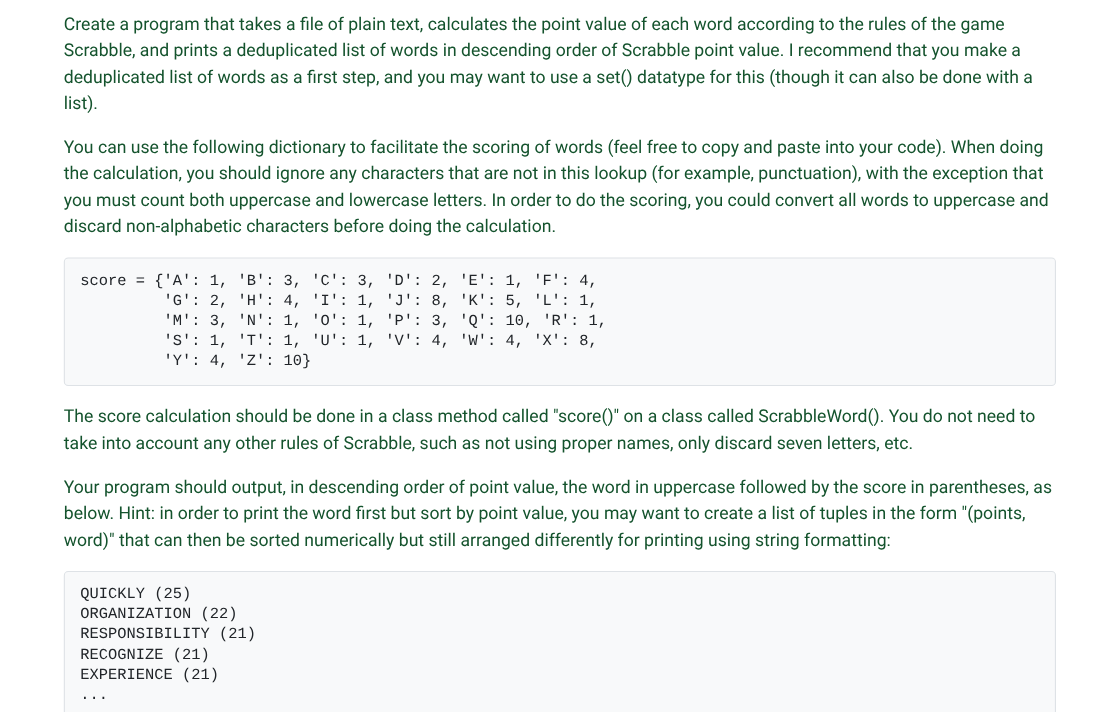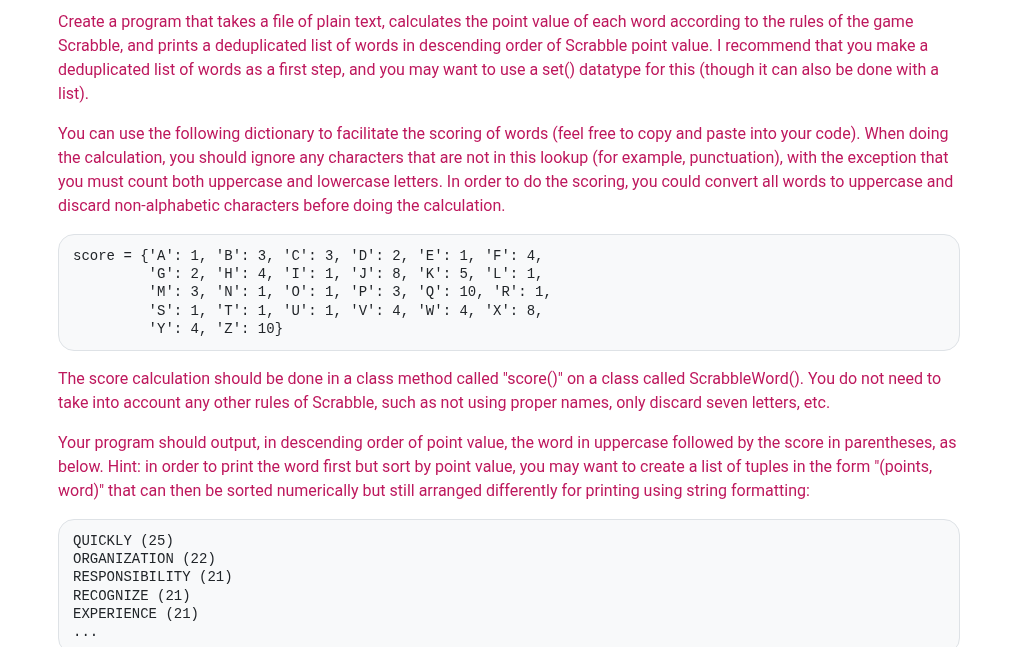--- a/index.html
+++ b/index.html
@@ -11,27 +11,27 @@
       font-family: -apple-system, BlinkMacSystemFont, "Segoe UI", Roboto, "Helvetica Neue", Arial, sans-serif;
       font-size: 16px;
       line-height: 1.5;
       color: #212529;
       background: #ffffff;
       padding: 10px 58px 20px 58px;
       width: 1018px;
     }
     p {
       margin-bottom: 16px;
-      color: #be185d;
+      color: #14532d;
       line-height: 1.5;
     }
     pre {
       background: #f8f9fa;
       border: 1px solid #dee2e6;
-      border-radius: 16px;
+      border-radius: 4px;
       padding: 12px 14px;
       margin-bottom: 16px;
       font-family: "SFMono-Regular", Consolas, "Liberation Mono", Menlo, Courier, monospace;
       font-size: 14px;
       line-height: 1.3;
       color: #212529;
       white-space: pre;
       overflow-x: auto;
     }
   </style>

